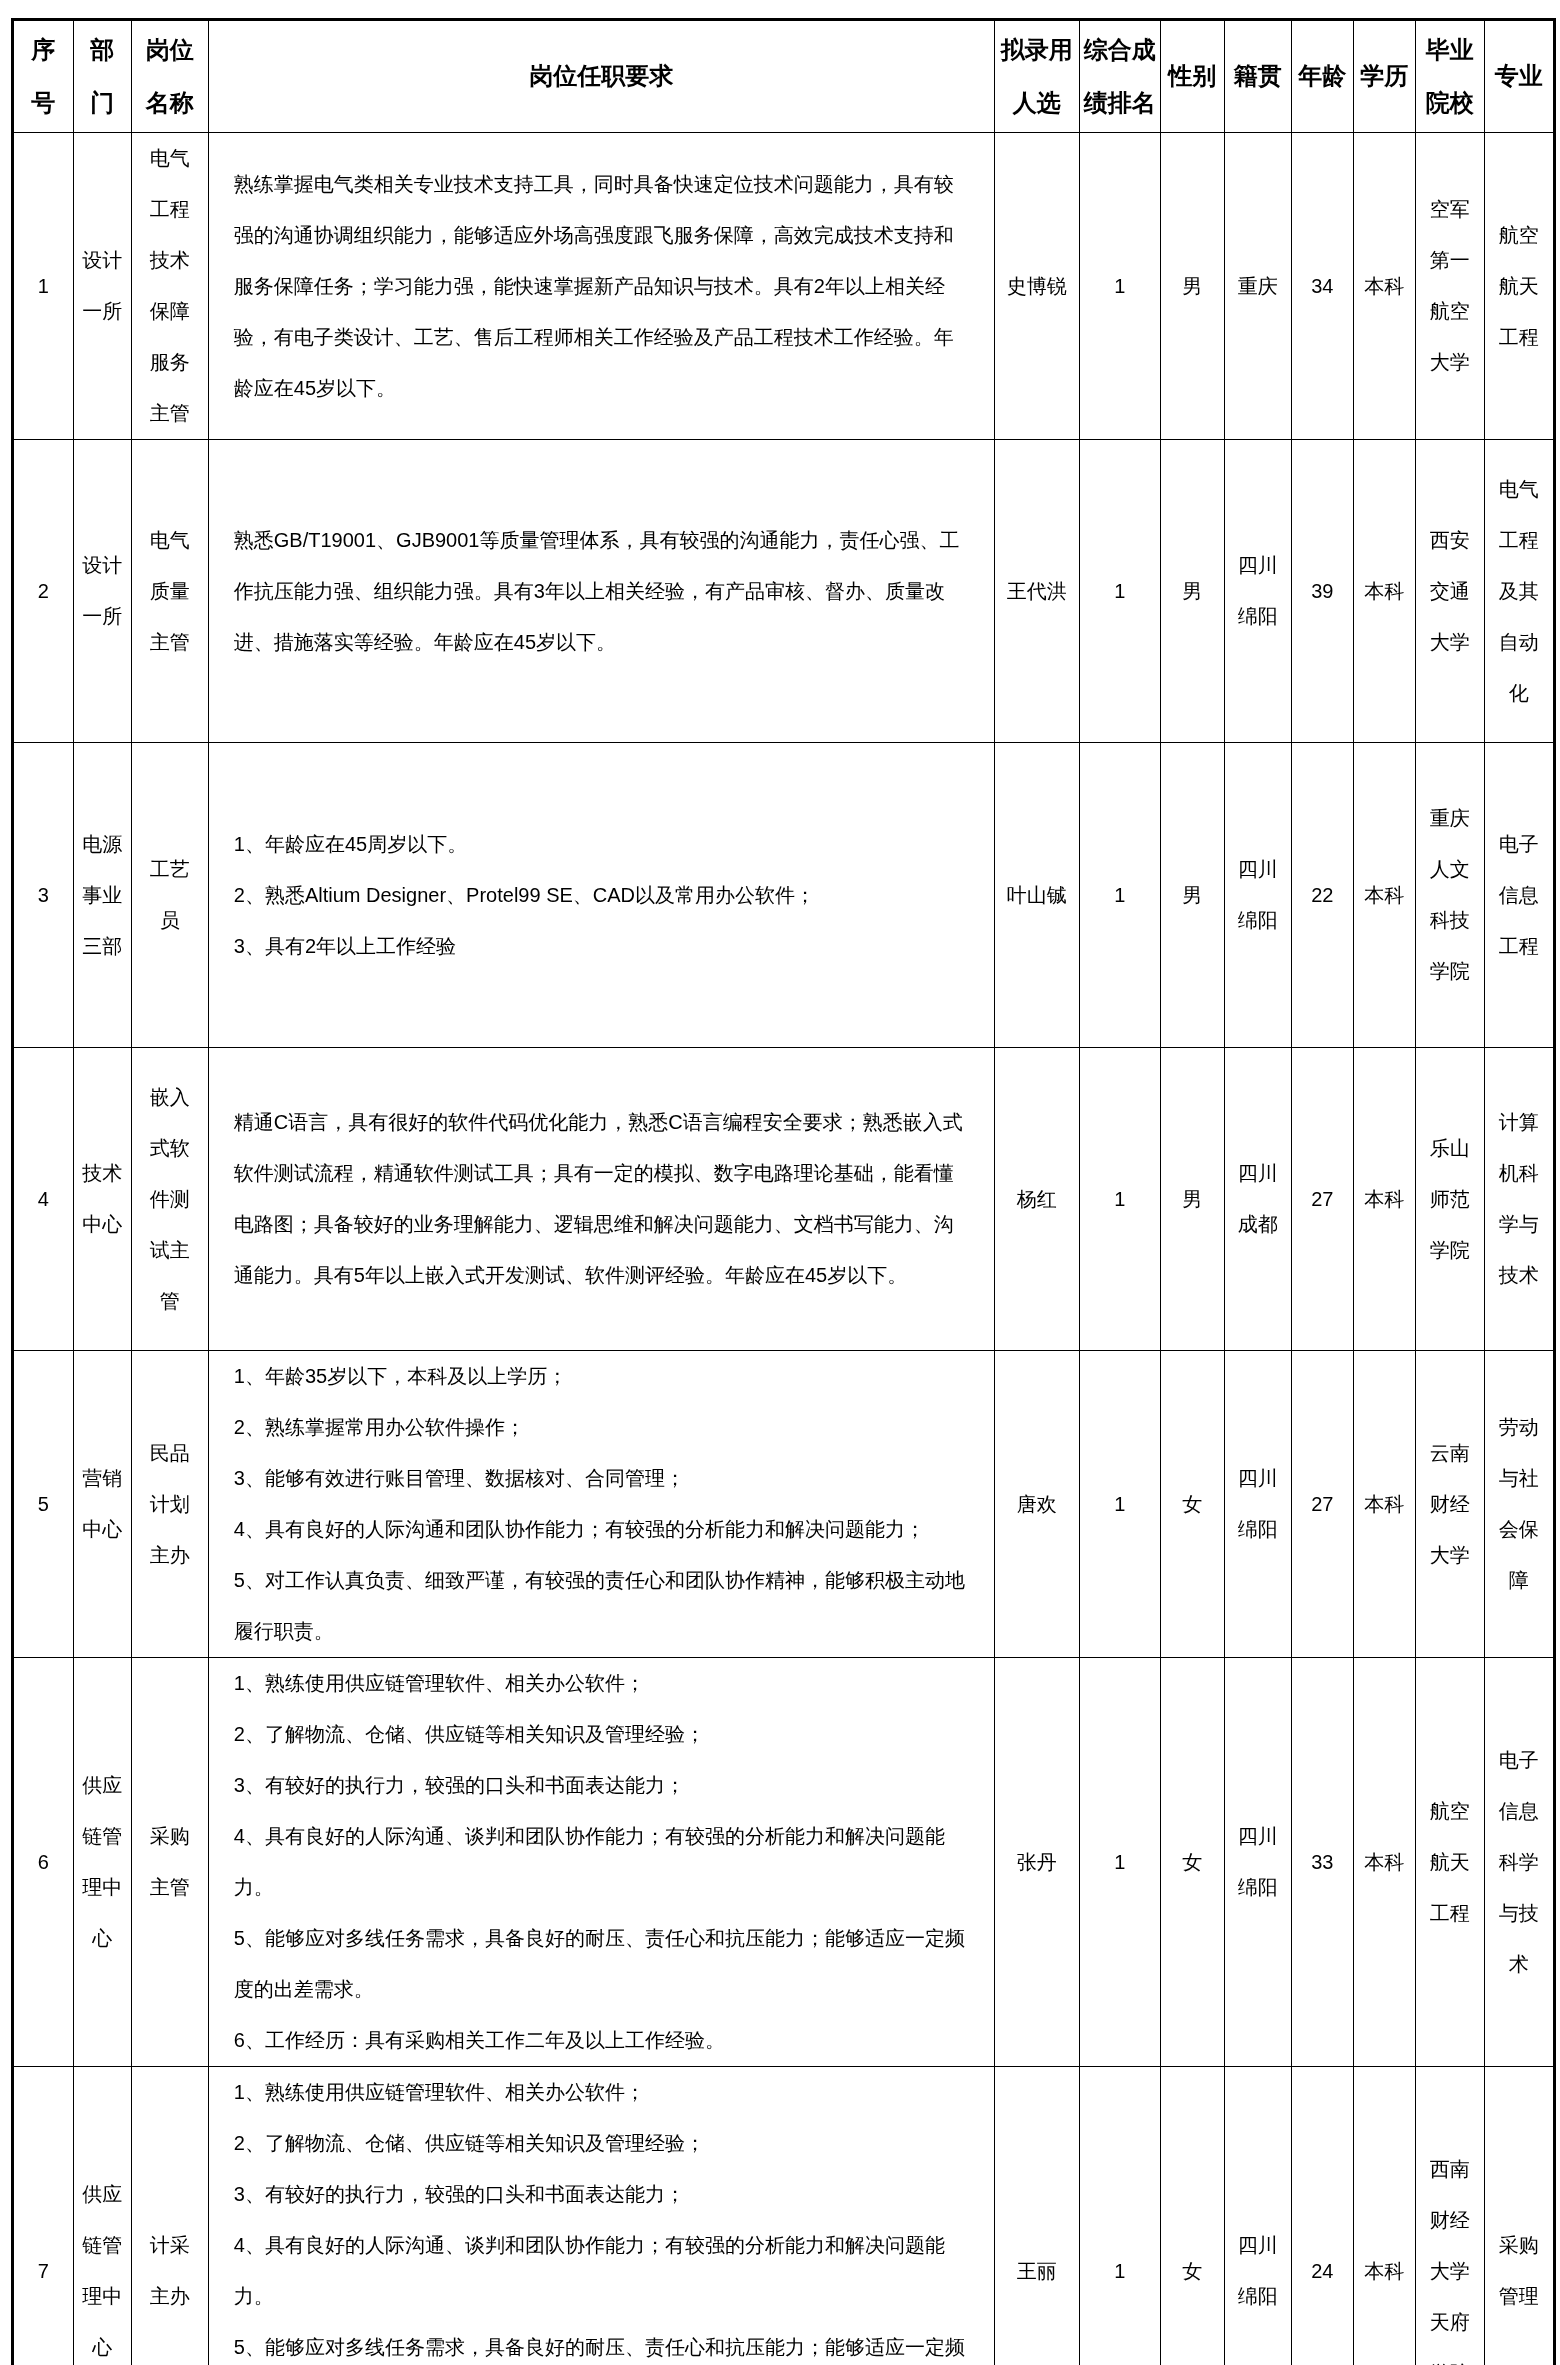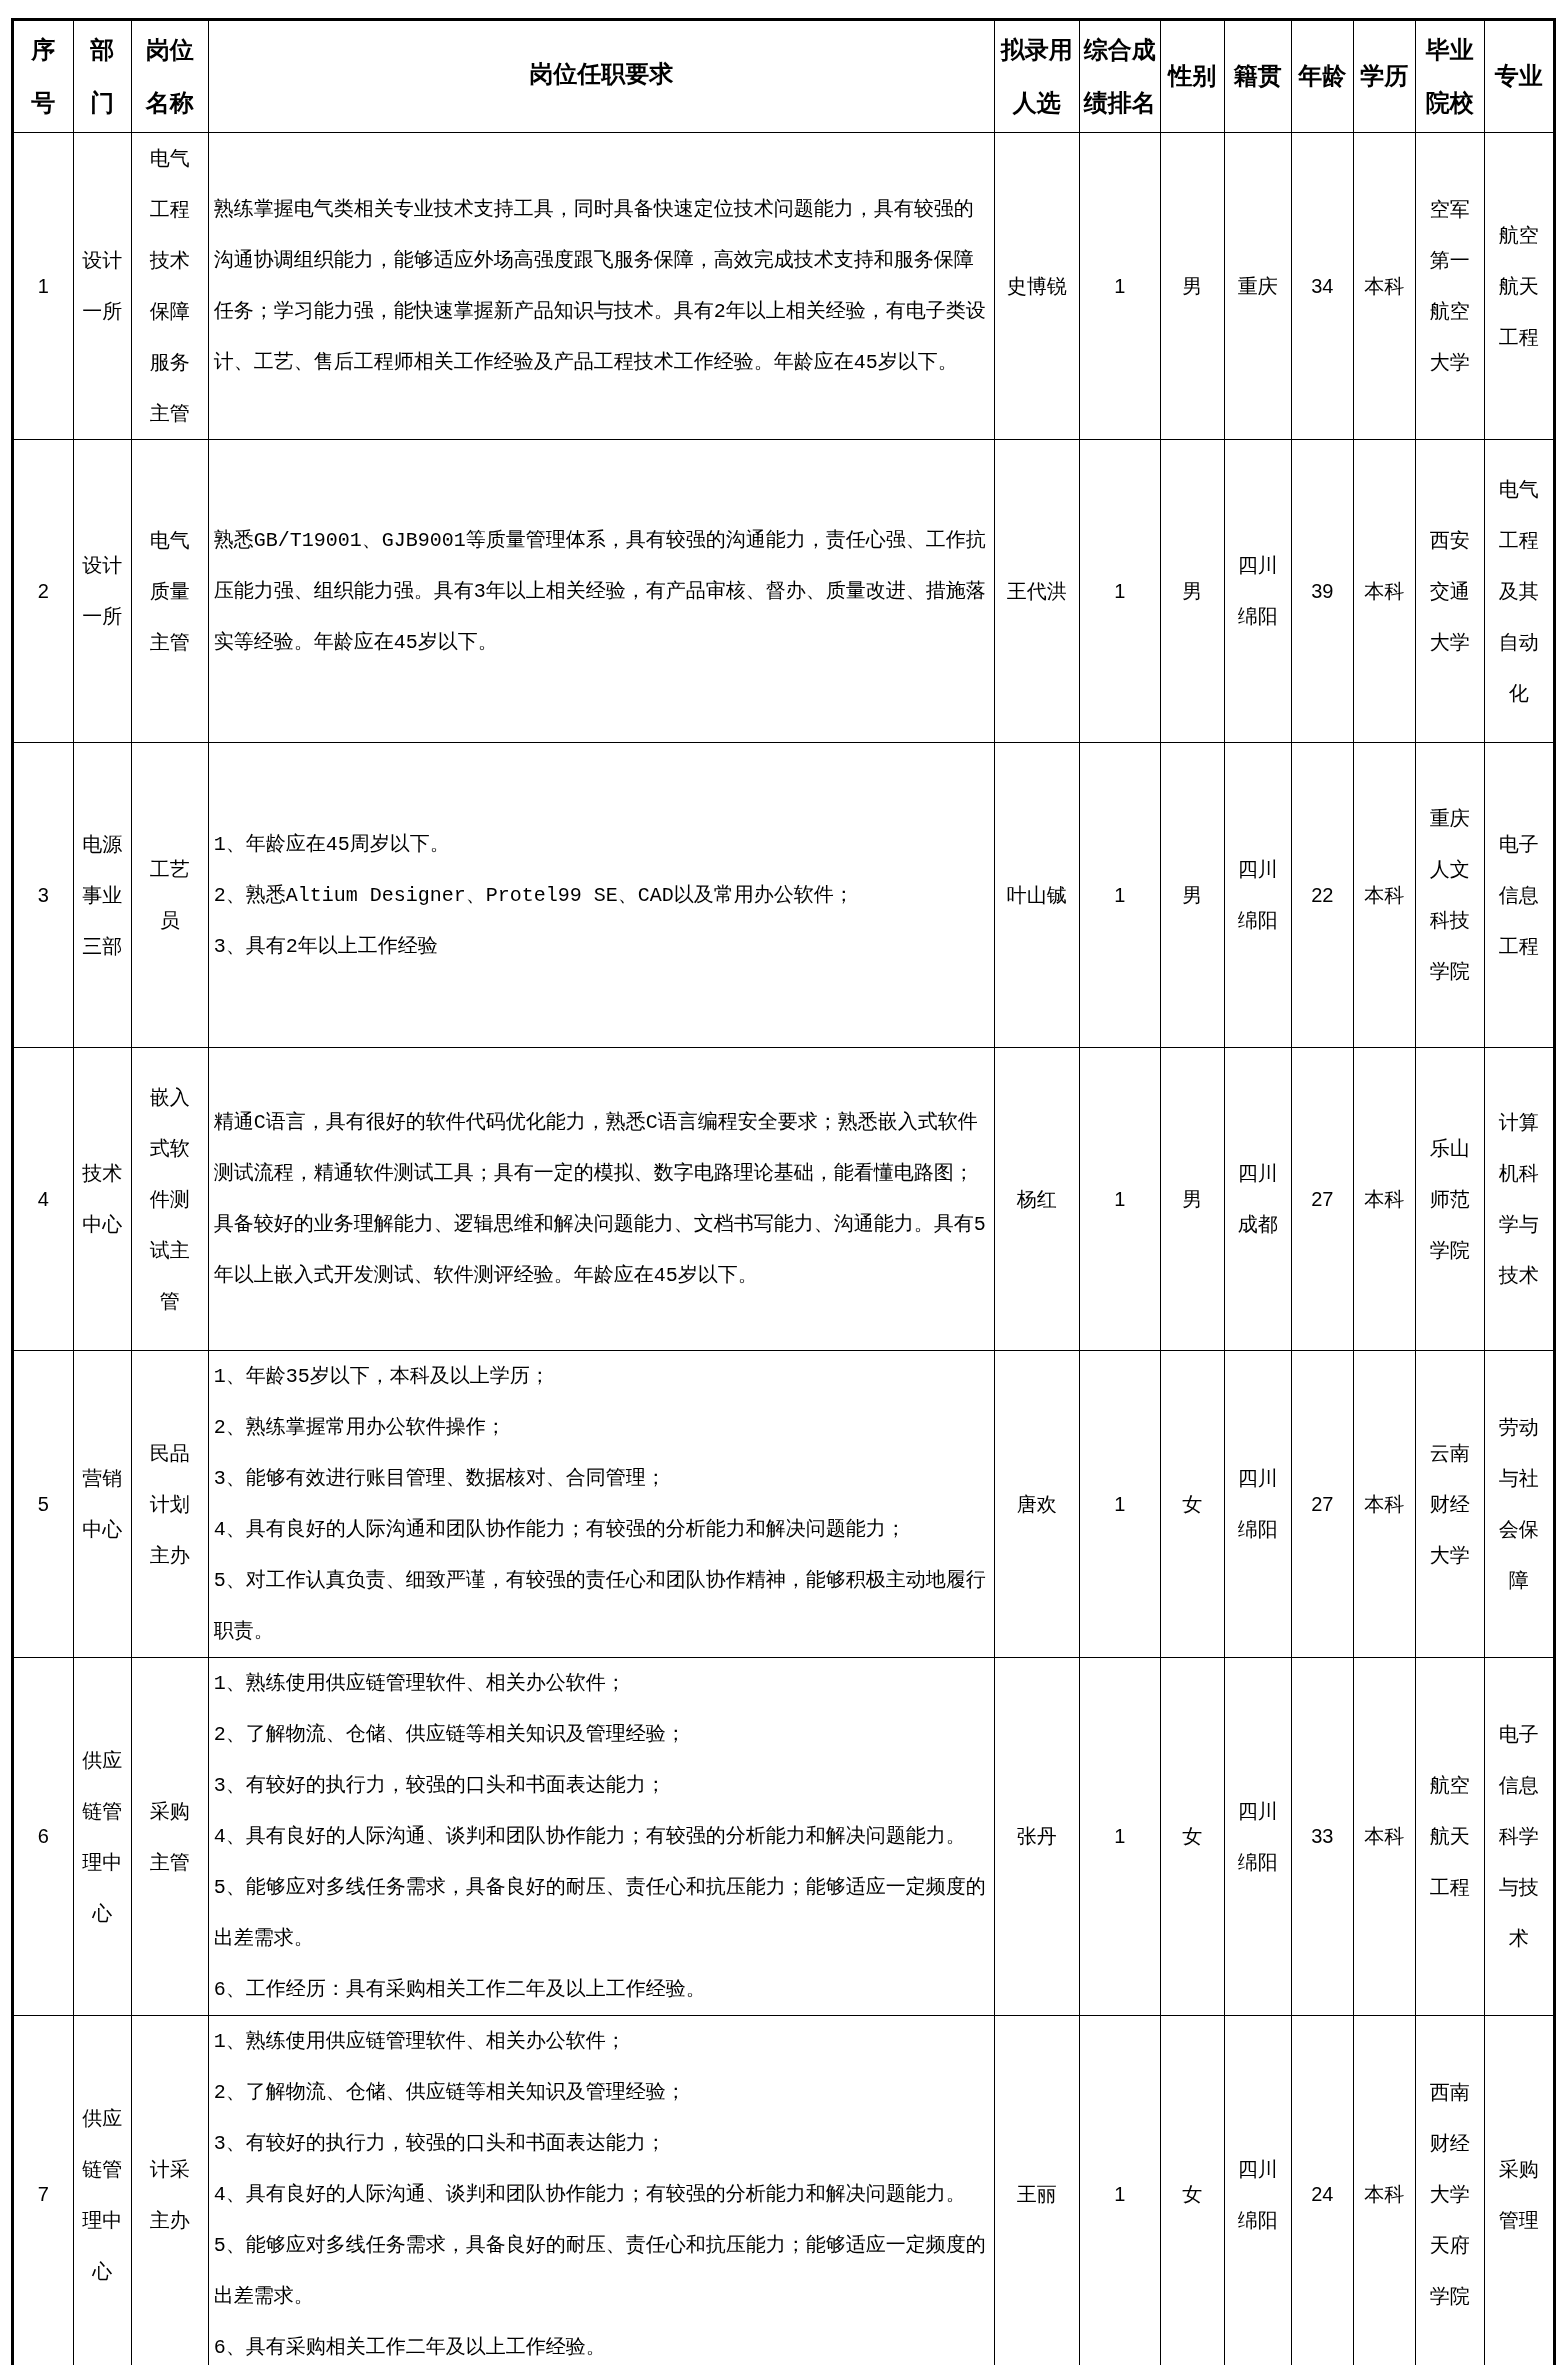--- a/index.html
+++ b/index.html
@@ -38,21 +38,21 @@
   tbody tr:nth-child(3){height:305px;}
   tbody tr:nth-child(4){height:303px;}
   tbody tr:nth-child(5){height:304px;}
   tbody tr:nth-child(6){height:355px;}
   tbody tr:nth-child(7){height:352px;}
 
   
   .col-seq{padding:0 6px;}
   .col-dept{padding:0 4.8px;}
   .col-pos{padding:0 10.2px;}
-  .col-req{padding:0 5px;text-align:left;font-family:Liberation Mono, monospace;}
+  .col-req{padding:0 25px;text-align:left;}
   .col-cand{padding:0 6px;}
   .col-rank{padding:0 0;}
   .col-gender{padding:0 6px;}
   .col-home{padding:0 6px;}
   .col-age{padding:0 2.4px;}
   .col-edu{padding:0 6px;}
   .col-school{padding:0 7.2px;}
   .col-major{padding:0 7.2px;}
 
   .req-line{margin:0;}

